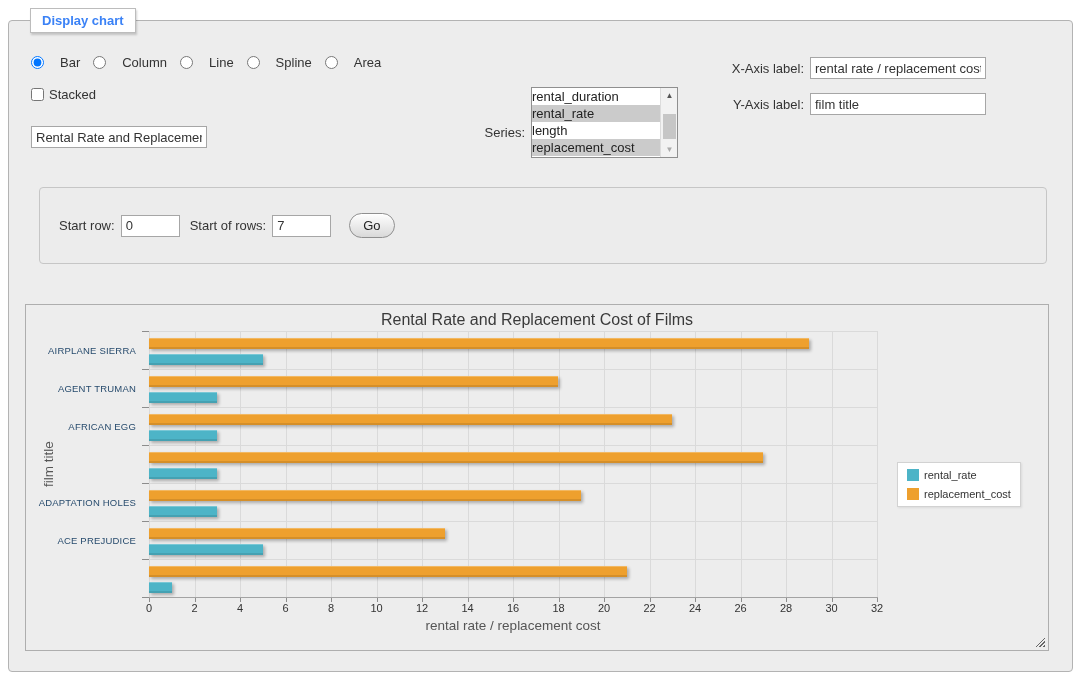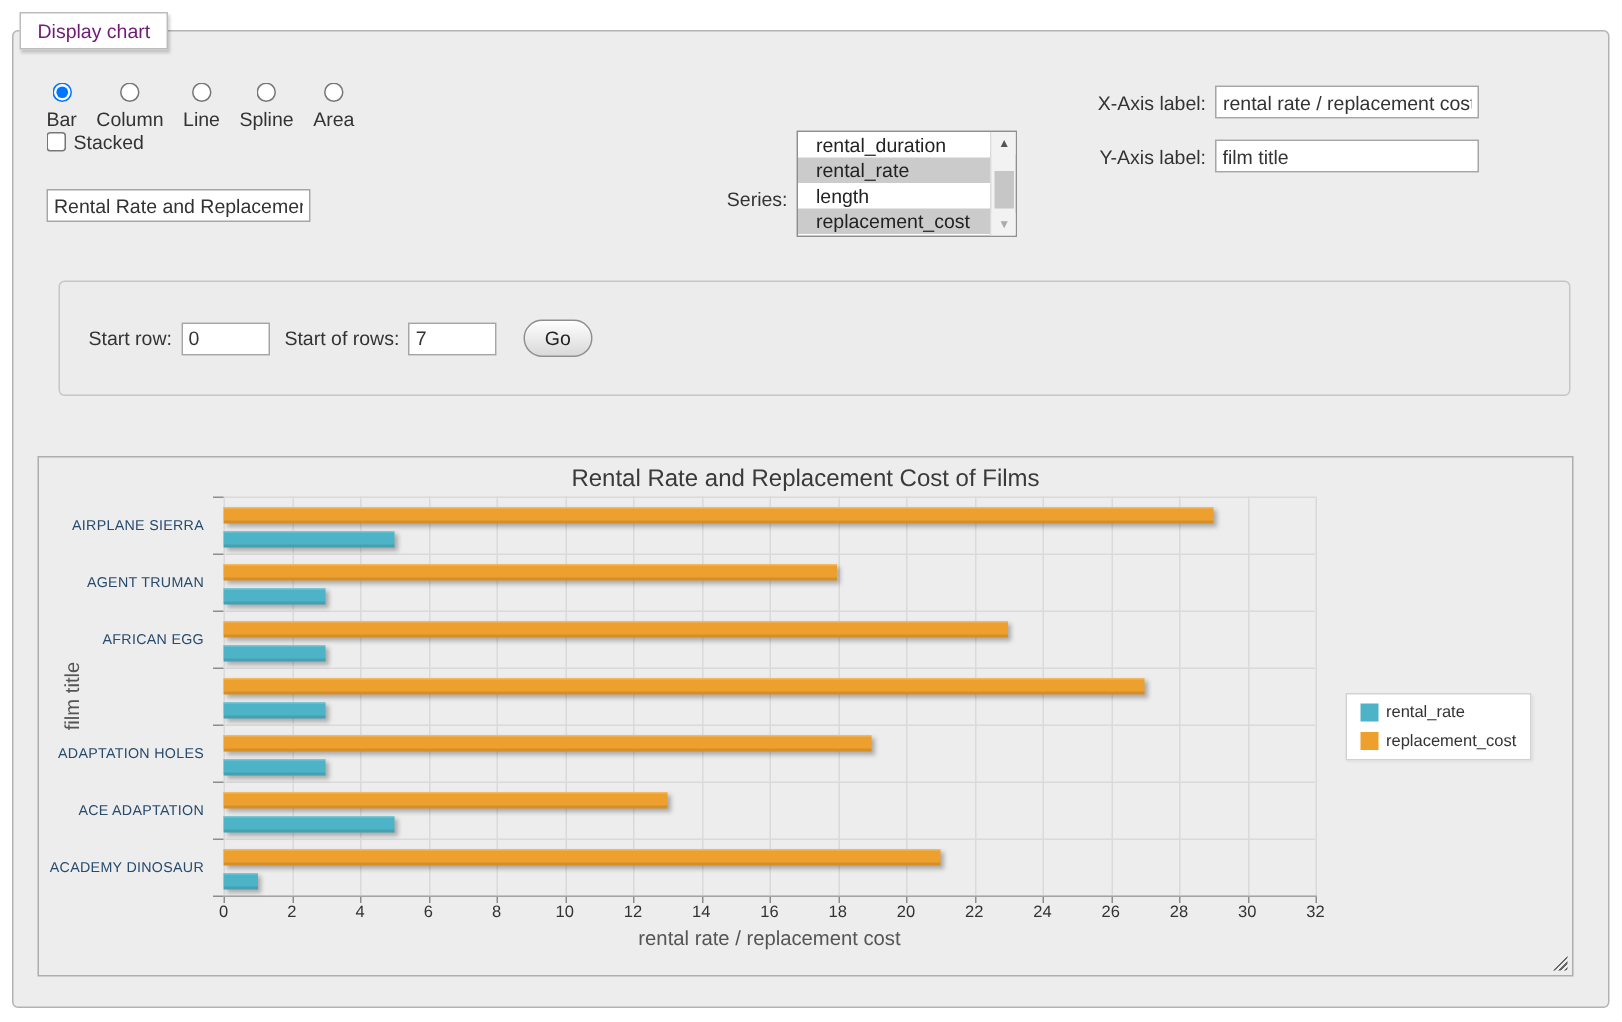--- a/index.html
+++ b/index.html
@@ -2,27 +2,27 @@
 <html><head>
 <meta charset="utf-8">
 <style>
   * { box-sizing: border-box; }
   html,body { margin:0; padding:0; background:#ffffff; }
   body { font-family:"Liberation Sans", sans-serif; font-size:13px; color:#333; width:1081px; height:681px; position:relative; }
 
   
   .panel { position:absolute; left:8px; top:20px; width:1065px; height:652px;
            background:#ededed; border:1px solid #b3b3b3; border-radius:4px; }
-  .panel-legend { position:absolute; top:-13px; left:4px; background:#ffffff;
-                  border:1px solid #bcbcbc; padding:4px 11px; font-weight:normal;
-                  color:#701a75; font-size:13px; box-shadow:1px 2px 2px rgba(0,0,0,0.18); }
+  .panel-legend { position:absolute; top:-13px; left:21px; background:#ffffff;
+                  border:1px solid #bcbcbc; padding:4px 11px; font-weight:bold;
+                  color:#3b82f6; font-size:13px; box-shadow:1px 2px 2px rgba(0,0,0,0.18); }
 
   
   .radio-row { position:absolute; left:22px; top:34px; display:flex; gap:13px; align-items:center; }
-  .radio-option { display:flex; align-items:center; gap:4px; cursor:default;flex-direction:column; }
+  .radio-option { display:flex; align-items:center; gap:16px; cursor:default; }
   .radio-option input { margin:0; }
   .stacked-row { position:absolute; left:22px; top:66px; display:flex; align-items:center; gap:5px; }
   .stacked-row input { margin:0; }
   input[type=text] { border:1px solid #a6a6a6; background:#fff; color:#333;
                      font-family:"Liberation Sans", sans-serif; font-size:13px;
                      padding:2px 4px; height:22px; }
   .title-input { position:absolute; left:22px; top:105px; width:176px; }
 
   
   .field-row { position:absolute; display:flex; align-items:center; gap:6px; }
@@ -34,21 +34,21 @@
   #xlabel-row { left:719px; top:36px; }
   #ylabel-row { left:719px; top:72px; }
   select { width:153px; height:24px; font-family:"Liberation Sans", sans-serif;
            font-size:13px; border:1px solid #a6a6a6; background:#fff; color:#333; }
   .axis-input { width:176px; }
 
   
   .listbox { position:relative; width:147px; height:71px; background:#fff;
              border:1px solid #8f8f8f; overflow:hidden; }
   .list-options { position:absolute; left:0; top:0; right:17px; }
-  .list-option { height:17px; line-height:17px; padding:0 12px; white-space:nowrap;
+  .list-option { height:17px; line-height:17px; padding:0 0; white-space:nowrap;
                  overflow:hidden; color:#222; }
   .list-option.selected { background:#cbcbcb; }
   .scrollbar { position:absolute; right:0; top:0; width:17px; height:100%;
                background:#f2f2f2; border-left:1px solid #dcdcdc; }
   .scroll-btn { position:absolute; left:0; width:17px; height:15px; background:#f2f2f2;
                 display:flex; align-items:center; justify-content:center;
                 font-size:8px; color:#555; }
   .scroll-btn.up { top:0; }
   .scroll-btn.down { bottom:0; color:#ababab; }
   .scroll-thumb { position:absolute; left:2px; width:13px; top:26px; height:25px; background:#c6c6c6; }
@@ -264,16 +264,15 @@
       <div class="ytick" style="top: 102px;"></div>
       <div class="ytick" style="top: 140px;"></div>
       <div class="ytick" style="top: 178px;"></div>
       <div class="ytick" style="top: 216px;"></div>
       <div class="ytick" style="top: 254px;"></div>
       <div class="ytick" style="top: 292px;"></div>
       <div class="cat-label" style="top: 26px; height: 38px;">AIRPLANE SIERRA</div>
       <div class="cat-label" style="top: 64px; height: 38px;">AGENT TRUMAN</div>
       <div class="cat-label" style="top: 102px; height: 38px;">AFRICAN EGG</div>
       <div class="cat-label" style="top: 178px; height: 38px;">ADAPTATION HOLES</div>
-      <div class="cat-label" style="top: 216px; height: 38px;">ACE ADAPTATION</div>
-      <div class="cat-label" style="top: 254px; height: 38px;">ACADEMY DINOSAUR</div>
+      <div class="cat-label" style="top: 216px; height: 38px;">ACE PREJUDICE</div>
     </div>
 </div>
 
 </body></html>

